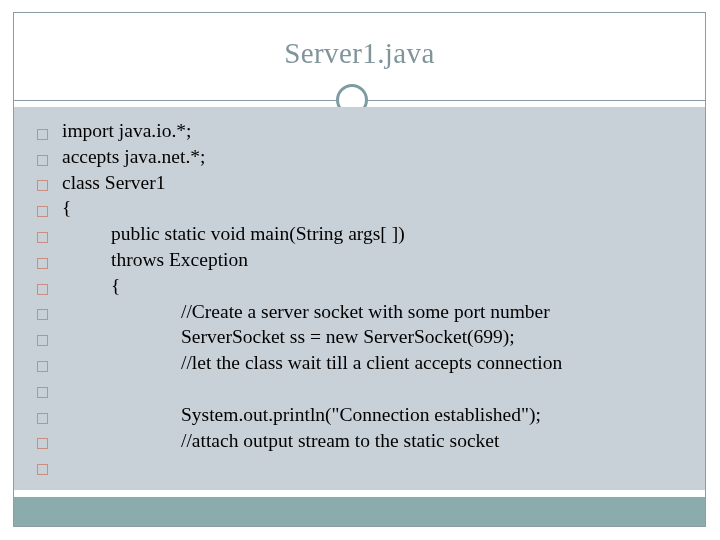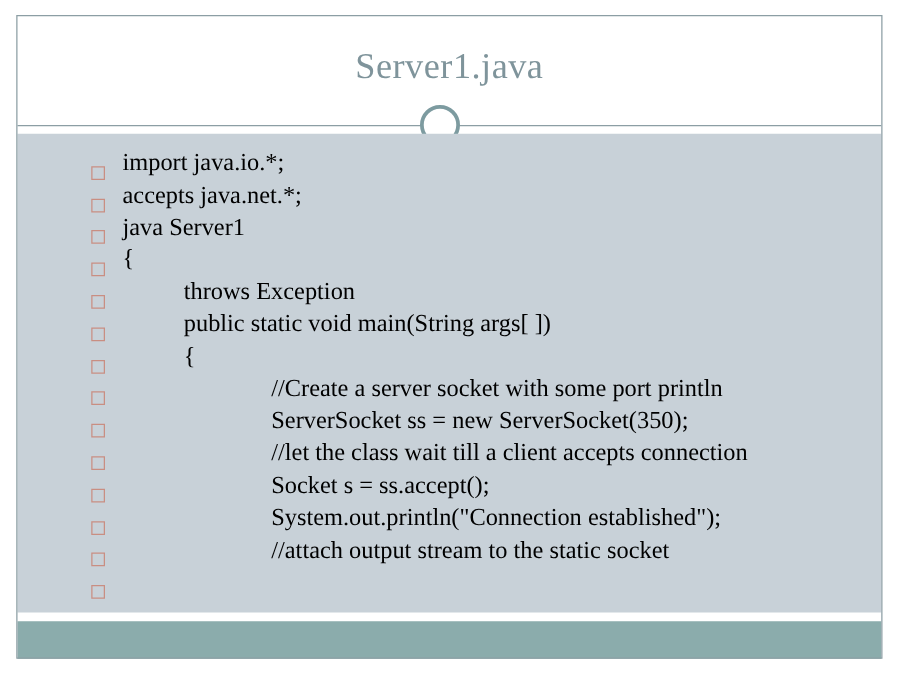--- a/index.html
+++ b/index.html
@@ -99,25 +99,24 @@
   }
 
   #code-list {
     margin: 0;
     padding: 11px 0 0 0;
     list-style: none;
   }
 
   .code-line {
     display: flex;
-    align-items: flex-end;
+    align-items: center;
     height: 25.8px;
     line-height: 25.8px;
     white-space: pre;
-    padding-left: 36px;
   }
 
   .bullet {
     flex: 0 0 auto;
     width: 11px;
     height: 11px;
     margin-left: 23px;
     margin-top: 7px;
     border: 1px solid #c98e82;
     box-sizing: border-box;
@@ -156,29 +155,29 @@
   </div>
 
   <div id="ring-glow"></div>
   <div id="divider"></div>
   <div id="title-ring"></div>
 
   <div id="content">
     <ul id="code-list">
         <li class="code-line indent-0"><span class="bullet"></span><span class="code-text">import java.io.*;</span></li>
         <li class="code-line indent-0"><span class="bullet"></span><span class="code-text">accepts java.net.*;</span></li>
-        <li class="code-line indent-0"><span class="bullet"></span><span class="code-text">java Server1</span></li>
+        <li class="code-line indent-0"><span class="bullet"></span><span class="code-text">class Server1</span></li>
         <li class="code-line indent-0"><span class="bullet"></span><span class="code-text">{</span></li>
+        <li class="code-line indent-1"><span class="bullet"></span><span class="code-text">public static void main(String args[ ])</span></li>
         <li class="code-line indent-1"><span class="bullet"></span><span class="code-text">throws Exception</span></li>
-        <li class="code-line indent-1"><span class="bullet"></span><span class="code-text">public static void main(String args[ ])</span></li>
         <li class="code-line indent-1"><span class="bullet"></span><span class="code-text">{</span></li>
-        <li class="code-line indent-2"><span class="bullet"></span><span class="code-text">//Create a server socket with some port println</span></li>
-        <li class="code-line indent-2"><span class="bullet"></span><span class="code-text">ServerSocket ss = new ServerSocket(350);</span></li>
+        <li class="code-line indent-2"><span class="bullet"></span><span class="code-text">//Create a server socket with some port number</span></li>
+        <li class="code-line indent-2"><span class="bullet"></span><span class="code-text">ServerSocket ss = new ServerSocket(699);</span></li>
         <li class="code-line indent-2"><span class="bullet"></span><span class="code-text">//let the class wait till a client accepts connection</span></li>
-        <li class="code-line indent-2"><span class="bullet"></span><span class="code-text">Socket s = ss.accept();</span></li>
+        <li class="code-line indent-2"><span class="bullet"></span></li>
         <li class="code-line indent-2"><span class="bullet"></span><span class="code-text">System.out.println("Connection established");</span></li>
         <li class="code-line indent-2"><span class="bullet"></span><span class="code-text">//attach output stream to the static socket</span></li>
         <li class="code-line indent-0"><span class="bullet"></span><span class="code-text"></span></li>
       </ul>
   </div>
 
   <div id="footer-bar"></div>
 
   <div id="frame"></div>
 </div>

